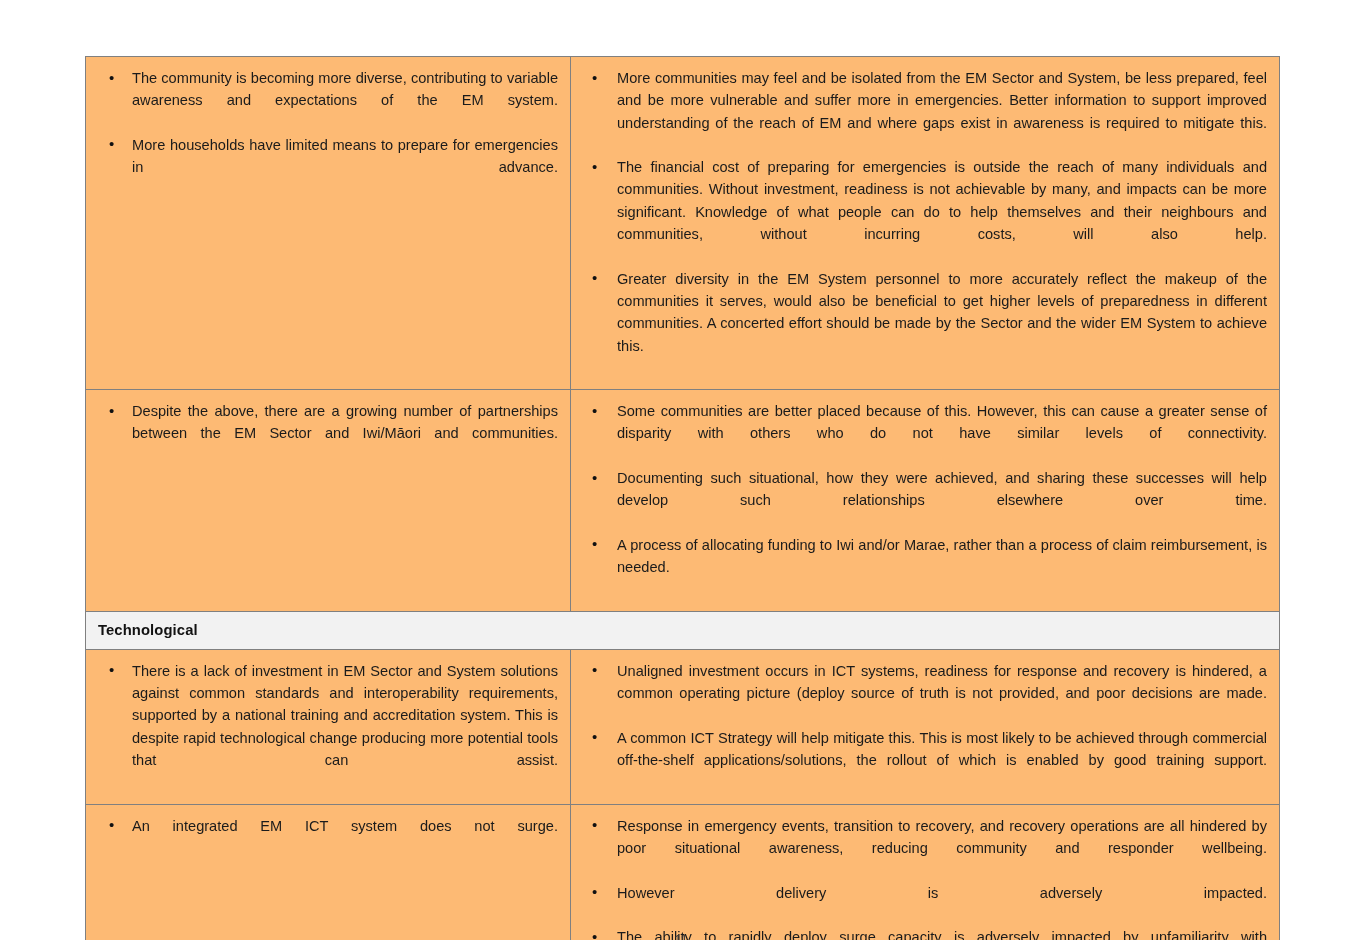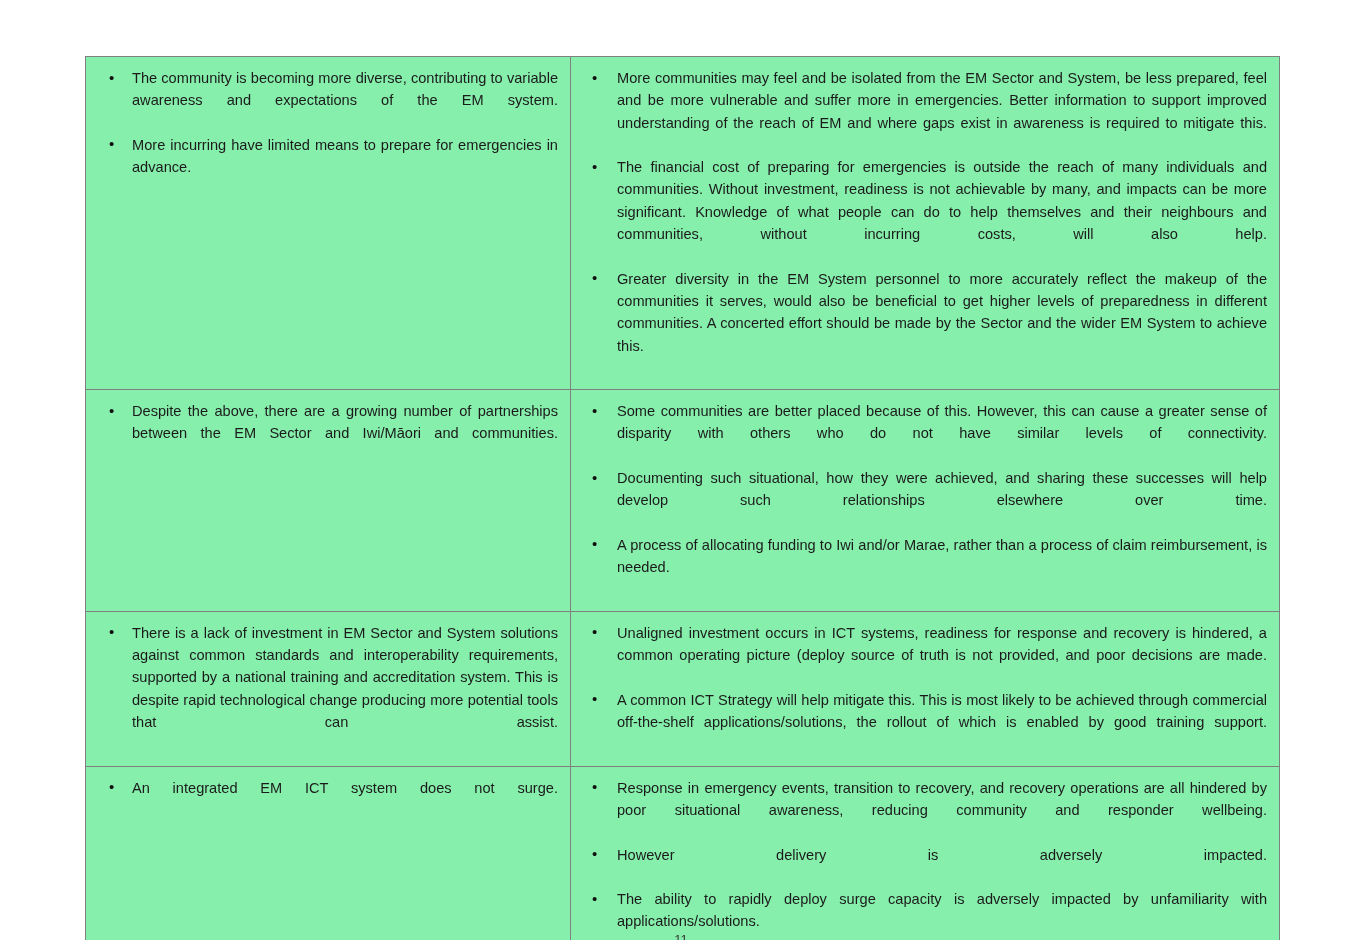--- a/index.html
+++ b/index.html
@@ -28,21 +28,21 @@
     top: 56px;
     width: 1194px;
     border-collapse: collapse;
     table-layout: fixed;
     border: 1px solid #808080;
   }
   .doc-table td {
     border: 1px solid #808080;
     vertical-align: top;
     padding: 0;
-    background: #86efac;
+    background: #fdba74;
   }
   .col-left  { width: 485px; }
   .col-right { width: 709px; }
 
   .cell-inner {
     padding: 10px 12px 10px 10px;
   }
 
   ul.bullets {
     list-style: none;
@@ -118,21 +118,21 @@
       <col class="col-left">
       <col class="col-right">
     </colgroup>
     <tbody>
 
       <tr>
         <td class="cell-left">
           <div class="cell-inner">
             <ul class="bullets">
               <li>The community is becoming more diverse, contributing to variable awareness and expectations of the EM system.</li>
-              <li>More incurring have limited means to prepare for emergencies in advance.</li>
+              <li>More households have limited means to prepare for emergencies in advance.</li>
             </ul>
           </div>
         </td>
         <td class="cell-right">
           <div class="cell-inner">
             <ul class="bullets">
               <li>More communities may feel and be isolated from the EM Sector and System, be less prepared, feel and be more vulnerable and suffer more in emergencies. Better information to support improved understanding of the reach of EM and where gaps exist in awareness is required to mitigate this.</li>
               <li>The financial cost of preparing for emergencies is outside the reach of many individuals and communities. Without investment, readiness is not achievable by many, and impacts can be more significant. Knowledge of what people can do to help themselves and their neighbours and communities, without incurring costs, will also help.</li>
               <li>Greater diversity in the EM System personnel to more accurately reflect the makeup of the communities it serves, would also be beneficial to get higher levels of preparedness in different communities. A concerted effort should be made by the Sector and the wider EM System to achieve this.</li>
             </ul>
@@ -152,20 +152,27 @@
           <div class="cell-inner">
             <ul class="bullets">
               <li>Some communities are better placed because of this. However, this can cause a greater sense of disparity with others who do not have similar levels of connectivity.</li>
               <li>Documenting such situational, how they were achieved, and sharing these successes will help develop such relationships elsewhere over time.</li>
               <li>A process of allocating funding to Iwi and/or Marae, rather than a process of claim reimbursement, is needed.</li>
             </ul>
           </div>
         </td>
       </tr>
 
+      <tr class="section-row">
+        <td colspan="2">
+          <div class="section-inner">
+            <span class="section-title">Technological</span>
+          </div>
+        </td>
+      </tr>
 
       <tr>
         <td class="cell-left">
           <div class="cell-inner">
             <ul class="bullets">
               <li>There is a lack of investment in EM Sector and System solutions against common standards and interoperability requirements, supported by a national training and accreditation system. This is despite rapid technological change producing more potential tools that can assist.</li>
             </ul>
           </div>
         </td>
         <td class="cell-right">

